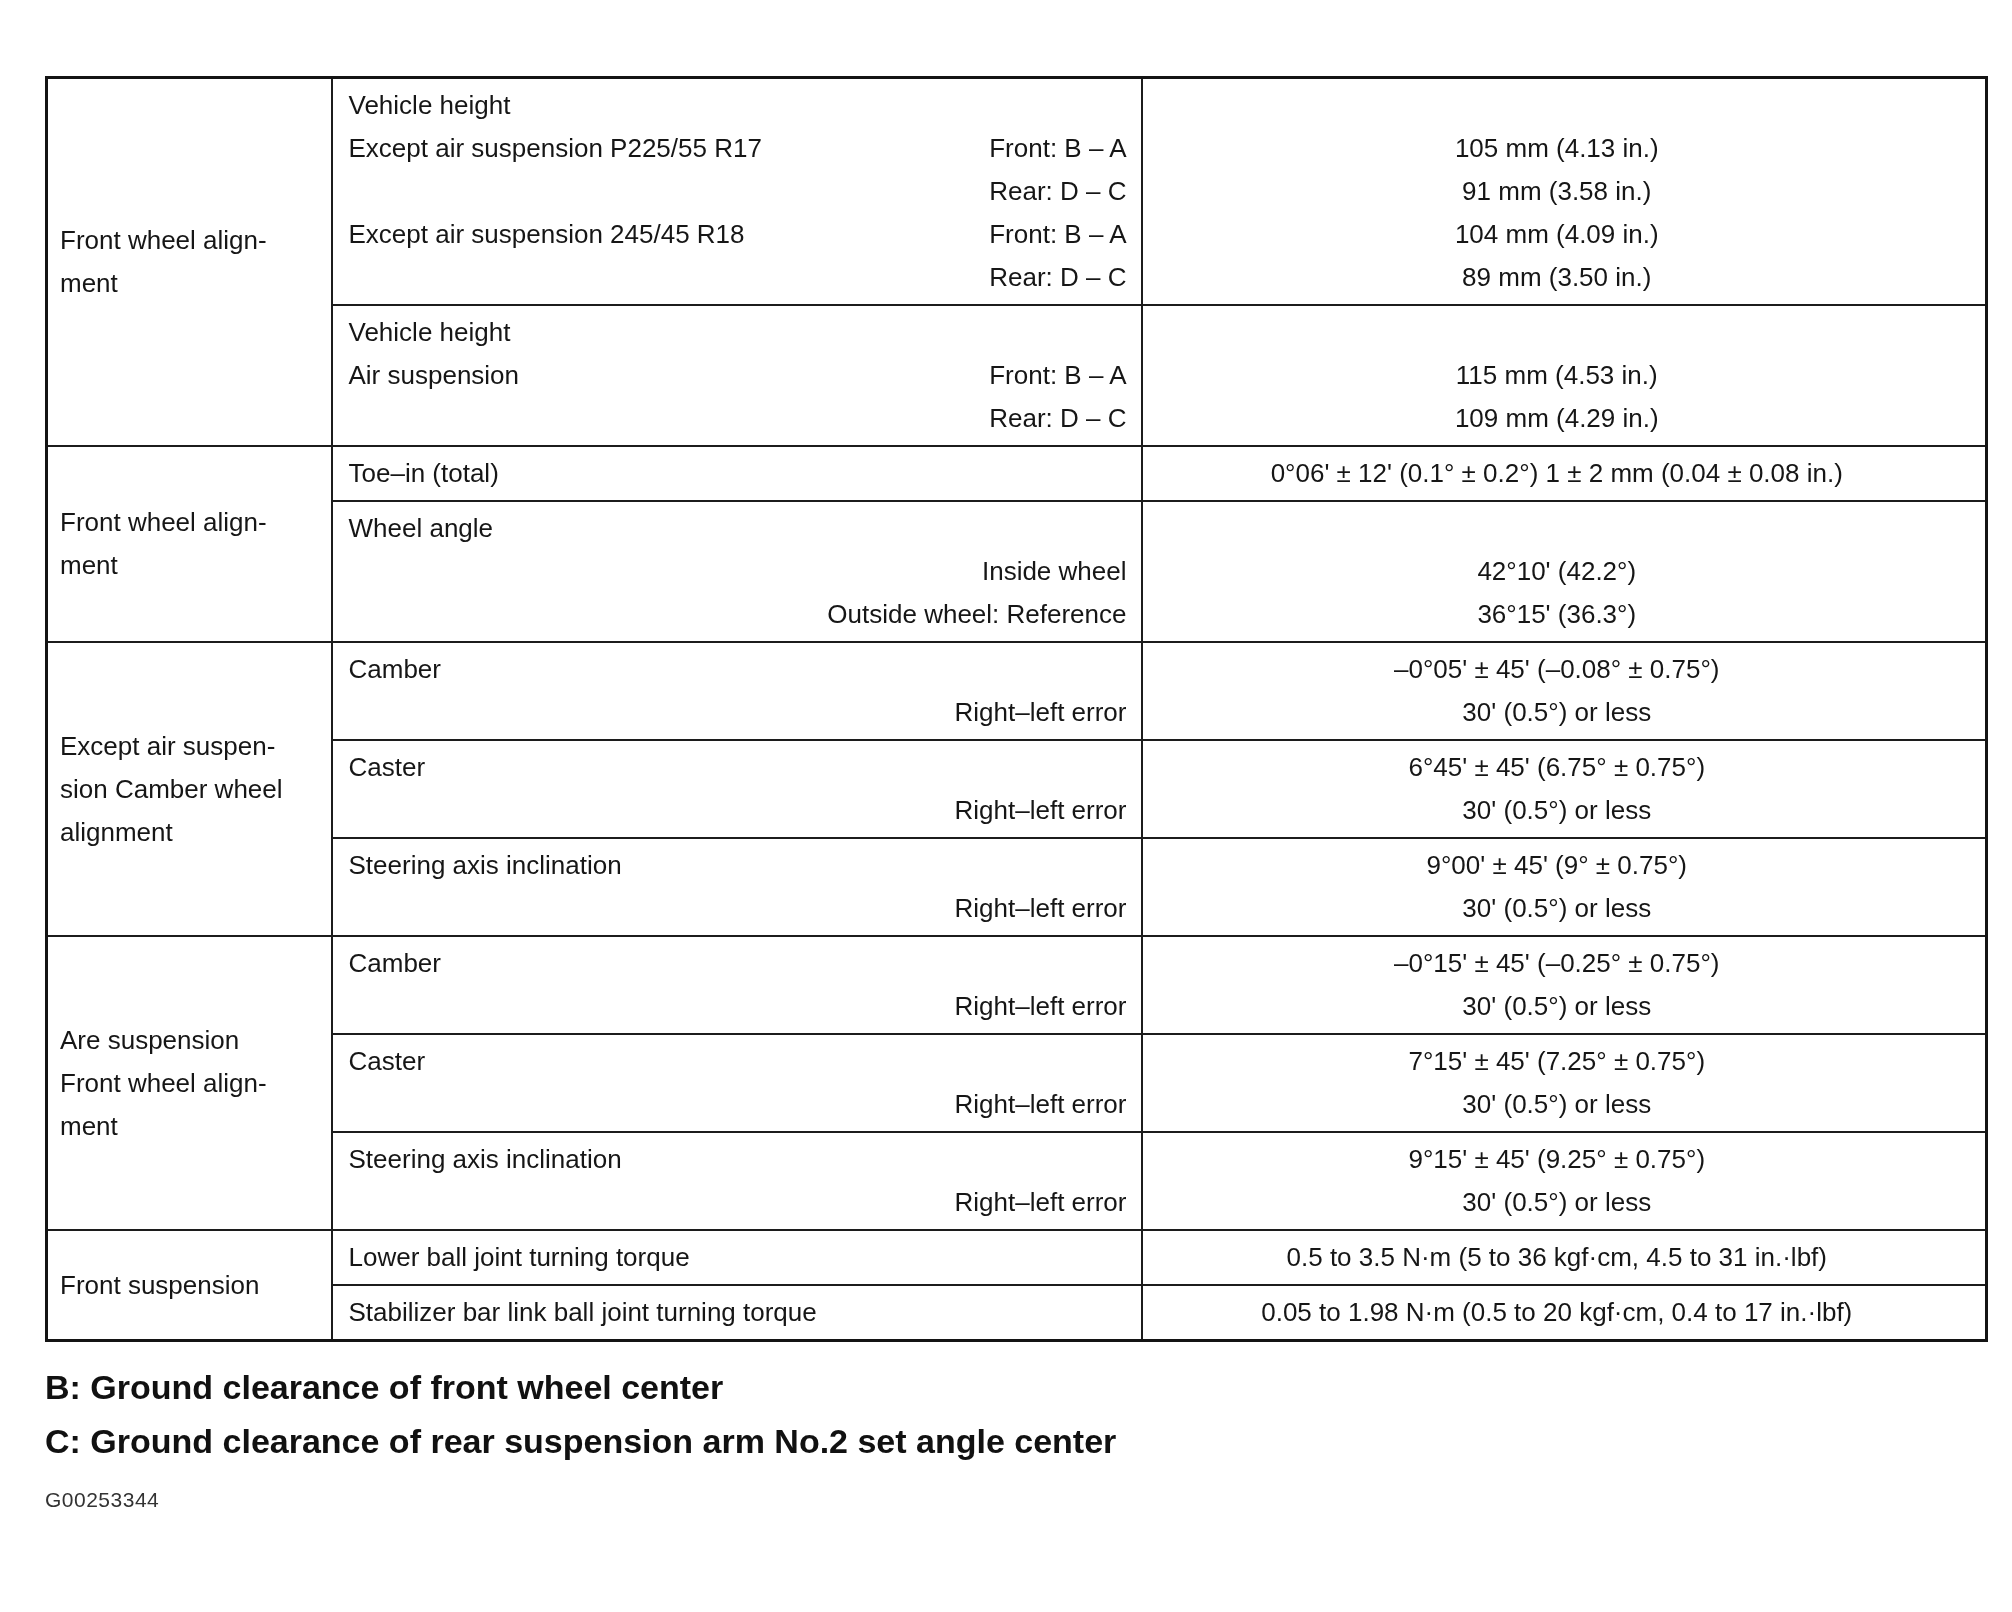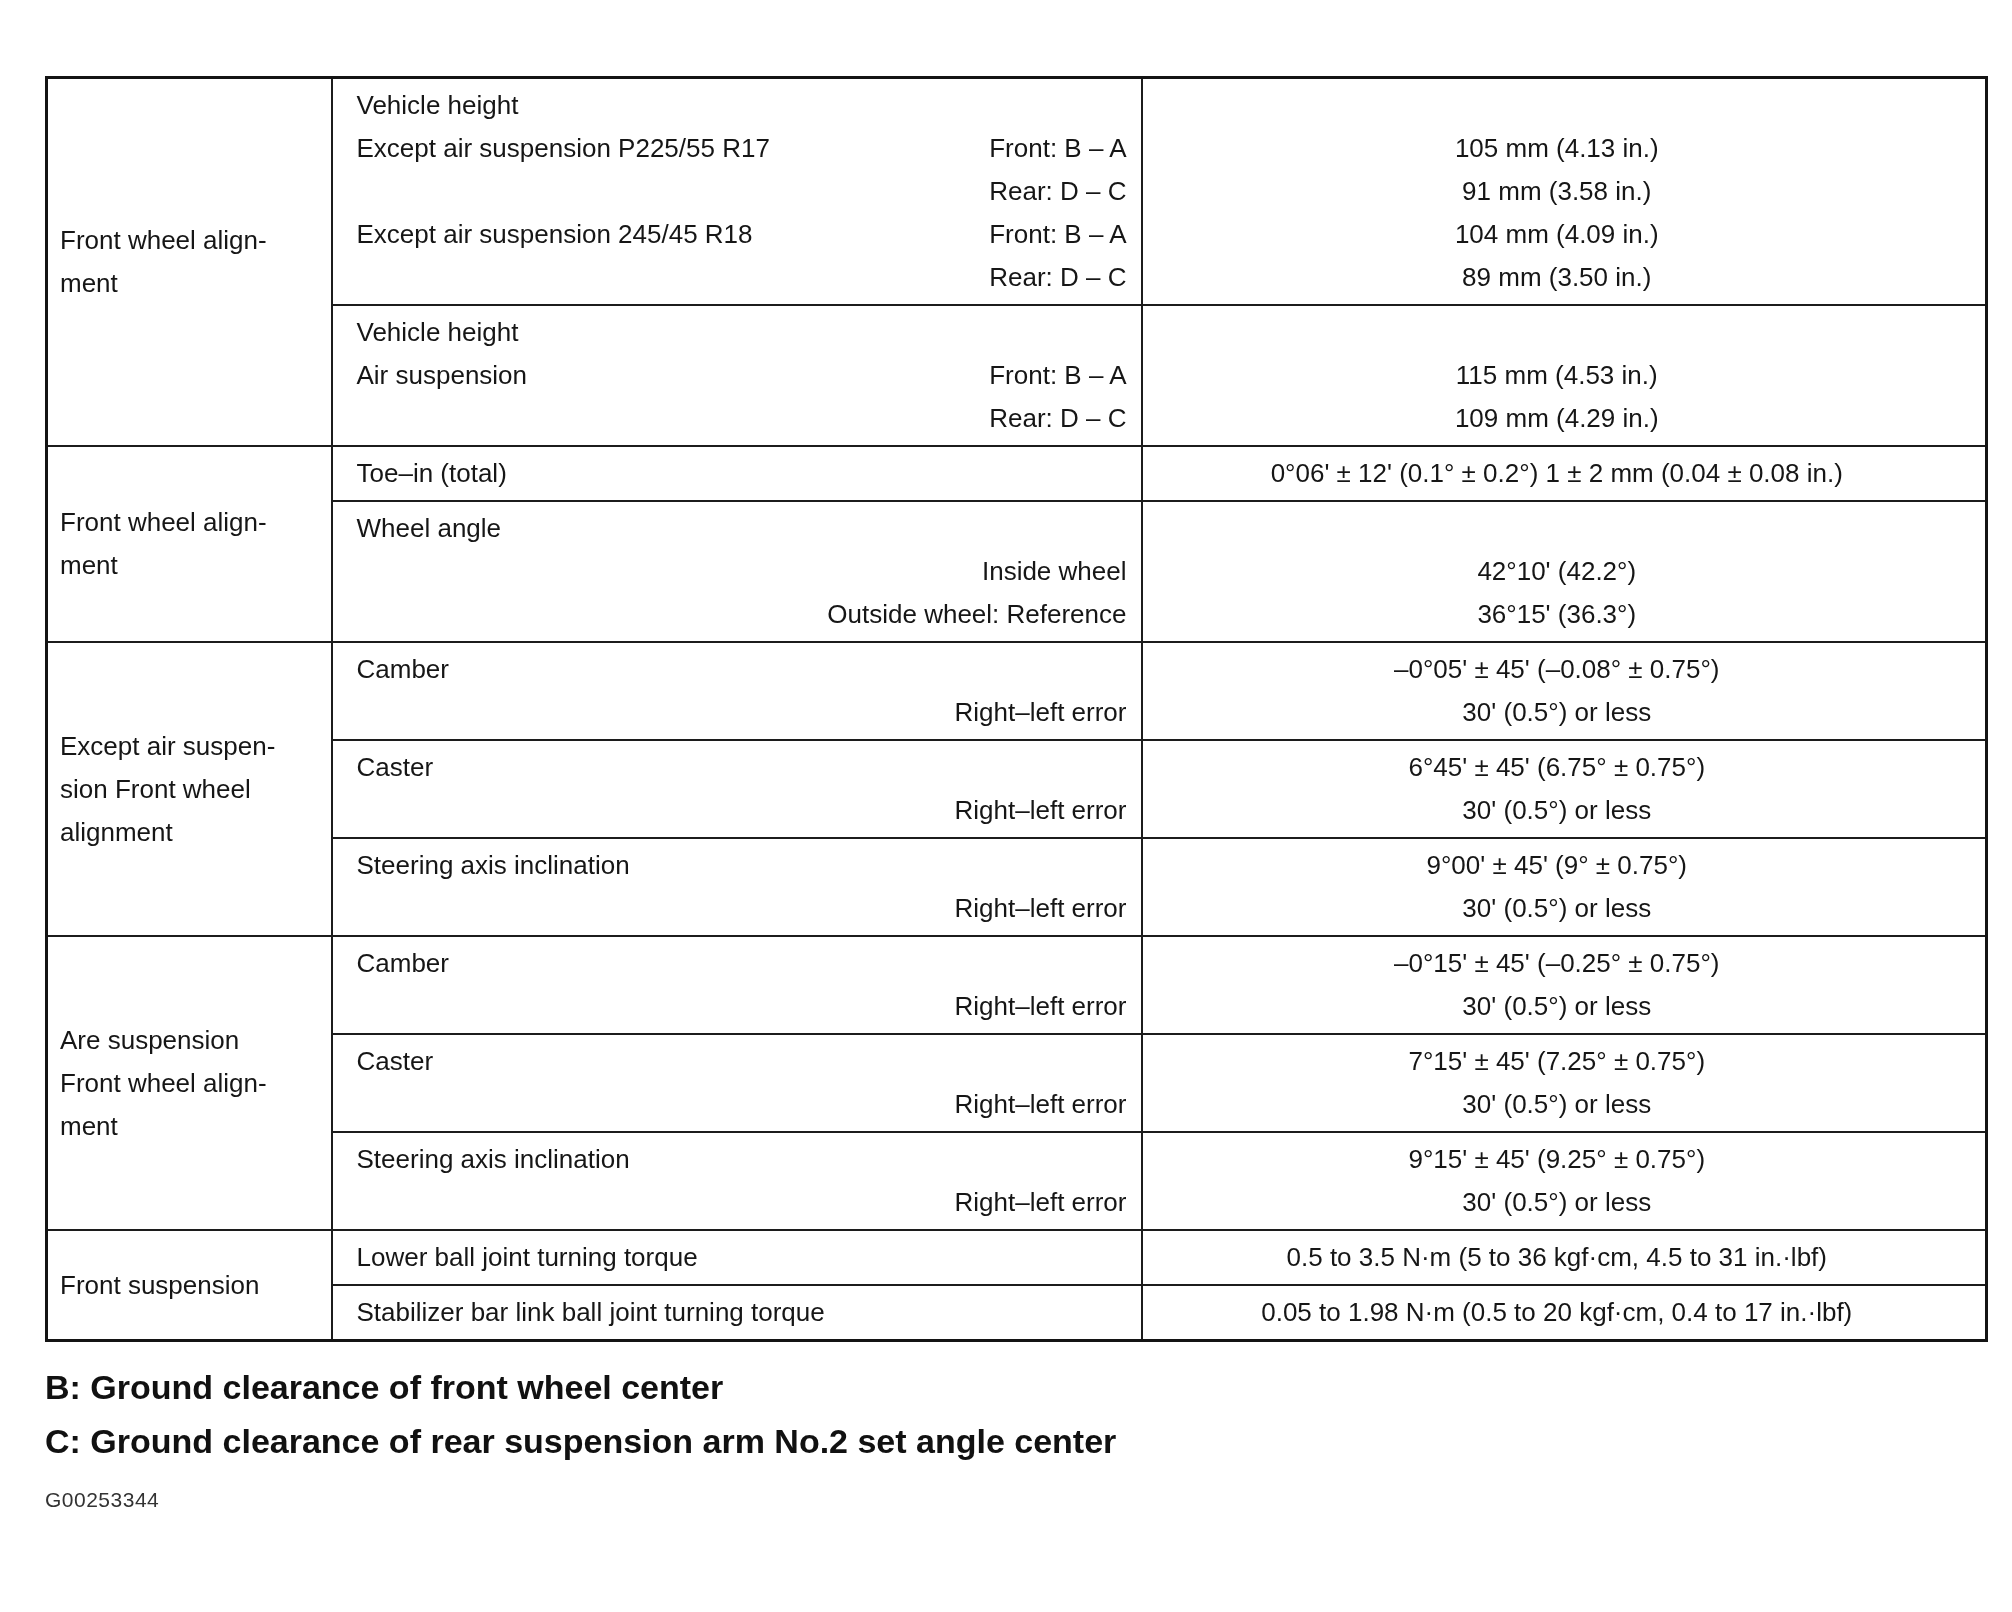--- a/index.html
+++ b/index.html
@@ -28,21 +28,21 @@
   col.c1 { width: 285px; }
   col.c2 { width: 810px; }
   col.c3 { width: 845px; }
 
   td.cat {
     padding: 6px 10px 6px 12px;
     white-space: pre-line;
     vertical-align: middle;
   }
   td.spec-cell {
-    padding: 5px 14px 5px 24px;
+    padding: 5px 14px 5px 16px;
     vertical-align: top;
   }
   td.val-cell {
     padding: 5px 14px 5px 0;
     vertical-align: top;
     text-align: center;
   }
   .line {
     display: flex;
     justify-content: space-between;
@@ -161,21 +161,21 @@
             </div>
           </td>
           <td class="val-cell">
             <div class="vline"></div>
             <div class="vline">42°10' (42.2°)</div>
             <div class="vline">36°15' (36.3°)</div>
           </td>
         </tr>
         <tr>
           <td class="cat" rowspan="3">Except air suspen-
-sion Front wheel
+sion Camber wheel
 alignment</td>
           <td class="spec-cell">
             <div class="line">
               <span class="lab">Camber</span>
               <span class="sub"></span>
             </div>
             <div class="line">
               <span class="lab"></span>
               <span class="sub">Right–left error</span>
             </div>

